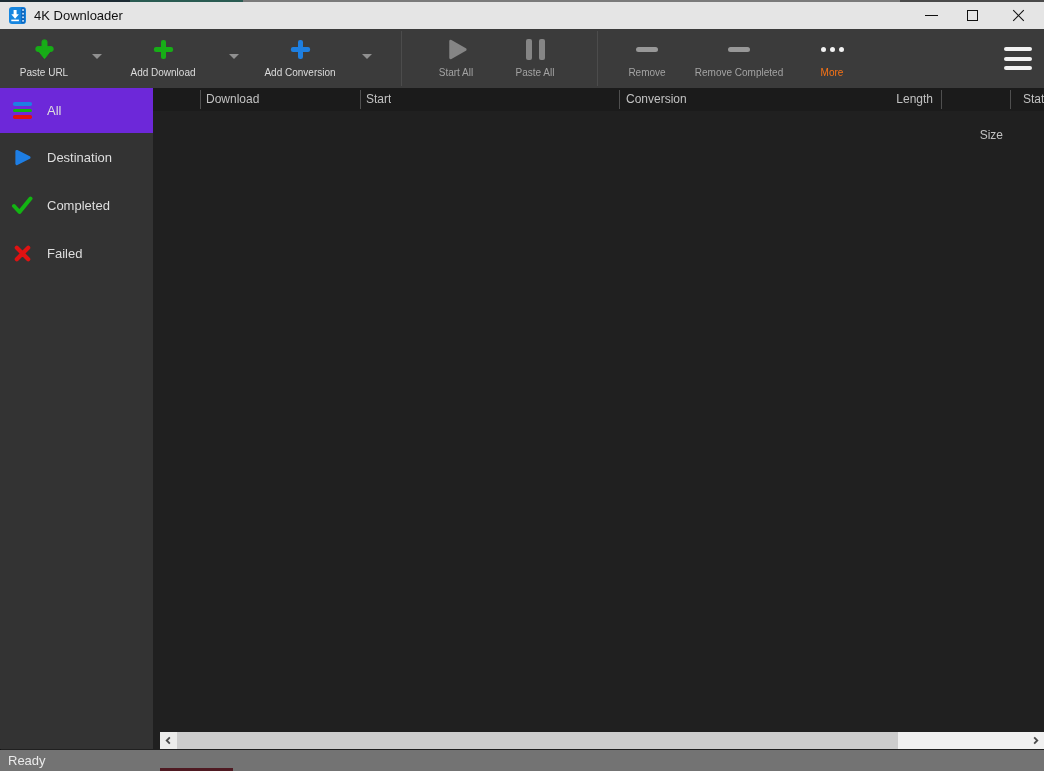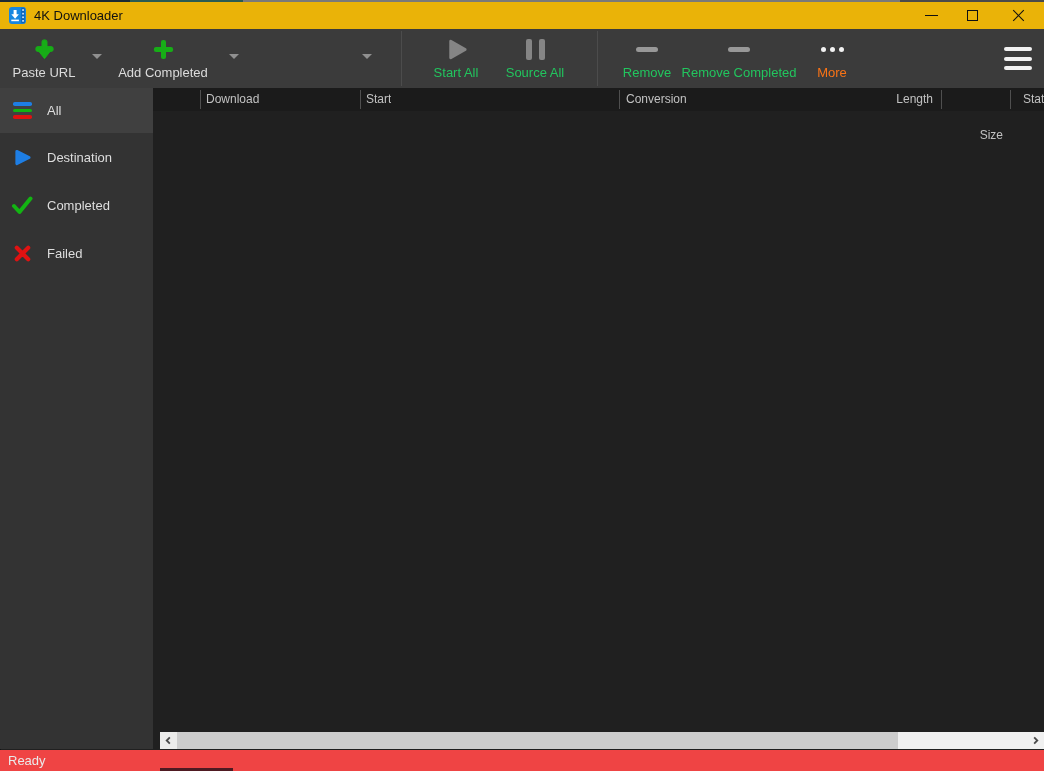--- a/index.html
+++ b/index.html
@@ -10,21 +10,21 @@
     background:#202020;
     box-shadow: inset 0 0 0 1px rgba(0,0,0,0.35);
   }
 
   
   .edge-strip { position:absolute; top:0; height:2px; }
 
   
   .titlebar {
     position:absolute; left:0; top:2px; width:1044px; height:27px;
-    background:#eab308; display:flex; align-items:center;padding-left:39px;
+    background:#e5e5e5; display:flex; align-items:center;padding-left:39px;
   }
   .app-logo { position:absolute; left:9px; top:5px; width:17px; height:17px; }
   .title-text {
     position:absolute; left:34px; top:0; height:27px; line-height:27px;
     font-size:13px; color:#111;
   }
   .win-ctl {
     position:absolute; top:0; width:45px; height:27px;
     display:flex; align-items:center; justify-content:center;
   }
@@ -41,22 +41,22 @@
   
   .toolbar {
     position:absolute; left:0; top:29px; width:1044px; height:59px;
     background:#3b3b3b;
   }
   .tbtn {
     position:absolute; top:0; height:59px;
     display:flex; flex-direction:column; align-items:center;
   }
   .tbtn .ico { height:33px; display:flex; align-items:center; justify-content:center; margin-top:4px; }
-  .tbtn .lbl { font-size:13px; line-height:14px; color:#dcdcdc; white-space:nowrap; }
-  .tbtn.disabled .lbl { color:#22c55e; }
+  .tbtn .lbl { font-size:10px; line-height:14px; color:#dcdcdc; white-space:nowrap; }
+  .tbtn.disabled .lbl { color:#a3a3a3; }
   .chev {
     position:absolute; top:0; width:14px; height:59px;
     display:flex; align-items:center; justify-content:center;
   }
   .chev i {
     display:block; width:0; height:0; margin-top:-4px;
     border-left:5px solid transparent; border-right:5px solid transparent;
     border-top:5px solid #909090;
   }
   .tb-divider { position:absolute; top:2px; height:55px; width:1px; background:#4c4c4c; }
@@ -79,41 +79,41 @@
     font-size:12px; color:#c2c2c2; white-space:nowrap; overflow:hidden;
   }
   .col-divider { position:absolute; top:90px; height:19px; width:1px; background:#4f4f4f; }
 
   
   .sidebar-bg { position:absolute; left:0; top:133px; width:153px; height:616px; background:#333333; }
   .side-item {
     position:absolute; left:0; width:153px; height:48px;
     display:flex; align-items:center; gap:12px; padding-left:9px; cursor:pointer;
   }
-  .side-item.selected { background:#404040; }
+  .side-item.selected { background:#6d28d9; }
   .side-item .s-ico { width:26px; display:flex; align-items:center; justify-content:center; }
   .side-item .s-lbl { font-size:13px; color:#dedede; }
   .tricolor { display:flex; flex-direction:column; gap:3px; }
   .tricolor i { display:block; width:19px; height:3.5px; border-radius:1.75px; }
 
   
   .hscroll {
     position:absolute; left:160px; top:732px; width:884px; height:17px;
     background:#f0f0f0;
   }
   .hs-btn {
     position:absolute; top:0; width:17px; height:17px;
     display:flex; align-items:center; justify-content:center; background:#ececeb;
   }
   .hs-thumb { position:absolute; left:17px; top:0; width:721px; height:17px; background:#cdcdcd; }
 
   
   .statusbar {
     position:absolute; left:0; top:750px; width:1044px; height:21px;
-    background:#ef4444;
+    background:#737373;
   }
   .statusbar .st-text {
     position:absolute; left:8px; top:0; height:21px; line-height:21px;
     font-size:13px; color:#eaeaea;
   }
   .bottom-artifact { position:absolute; left:160px; top:768px; width:73px; height:3px; background:#4f1a22; }
 </style>
 </head>
 <body>
 
@@ -168,47 +168,58 @@
 
     <div class="tbtn" style="left:118px;width:90px;">
       <span class="ico">
         <svg width="25" height="25" viewBox="0 0 26 26">
           <g fill="#17ad17">
             <rect x="10.4" y="3" width="5.2" height="20" rx="2.2"></rect>
             <rect x="3" y="10.4" width="20" height="5.2" rx="2.2"></rect>
           </g>
         </svg>
       </span>
-      <span class="lbl">Add Completed</span>
+      <span class="lbl">Add Download</span>
     </div>
     <div class="chev" style="left:227px;">
         <i></i>
       </div>
 
+    <div class="tbtn" style="left:252px;width:96px;">
+      <span class="ico">
+        <svg width="25" height="25" viewBox="0 0 26 26">
+          <g fill="#1e7fe0">
+            <rect x="10.4" y="3" width="5.2" height="20" rx="2.2"></rect>
+            <rect x="3" y="10.4" width="20" height="5.2" rx="2.2"></rect>
+          </g>
+        </svg>
+      </span>
+      <span class="lbl">Add Conversion</span>
+    </div>
     <div class="chev" style="left:360px;">
         <i></i>
       </div>
 
     <div class="tb-divider" style="left:401px;"></div>
 
     <div class="tbtn disabled" style="left:416px;width:80px;">
       <span class="ico">
         <svg width="27" height="27" viewBox="0 0 28 28">
           <path d="M8 5.5 L23 14 L8 22.5 Z" fill="#858585" stroke="#858585" stroke-width="3" stroke-linejoin="round"></path>
         </svg>
       </span>
       <span class="lbl">Start All</span>
     </div>
 
     <div class="tbtn disabled" style="left:495px;width:80px;">
       <span class="ico pause-bars">
           <i></i>
           <i></i>
         </span>
-      <span class="lbl">Source All</span>
+      <span class="lbl">Paste All</span>
     </div>
 
     <div class="tb-divider" style="left:597px;"></div>
 
     <div class="tbtn disabled" style="left:607px;width:80px;">
       <span class="ico">
           <span class="minus-bar"></span>
         </span>
       <span class="lbl">Remove</span>
     </div>

